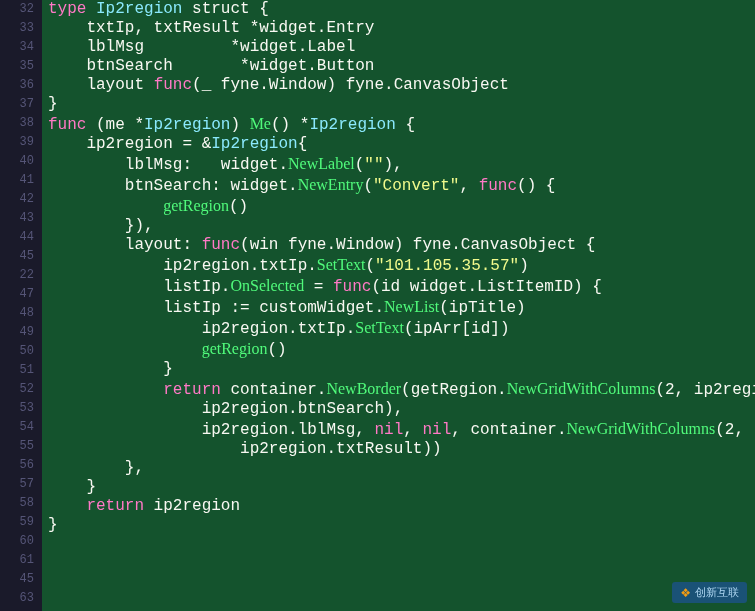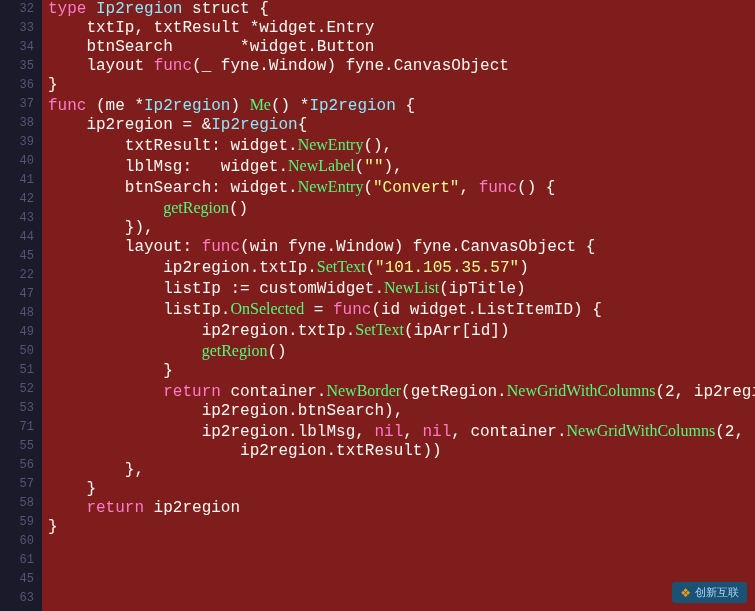--- a/index.html
+++ b/index.html
@@ -13,21 +13,21 @@
       height: 611px;
       background-color: #1e1e2e;
       font-family: 'Courier New', Courier, monospace;
       font-size: 13px;
       overflow: hidden;
     }
 
     .code-container {
       width: 755px;
       height: 611px;
-      background-color: #7f1d1d;
+      background-color: #14532d;
       display: flex;
       overflow: hidden;
       position: relative;
       justify-content: flex-end;
     }
 
     .line-numbers {
       width: 42px;
       min-width: 42px;
       background-color: #1a1a2a;
@@ -106,50 +106,50 @@
       <span class="line-number">44</span>
       <span class="line-number">45</span>
       <span class="line-number">22</span>
       <span class="line-number">47</span>
       <span class="line-number">48</span>
       <span class="line-number">49</span>
       <span class="line-number">50</span>
       <span class="line-number">51</span>
       <span class="line-number">52</span>
       <span class="line-number">53</span>
-      <span class="line-number">71</span>
+      <span class="line-number">54</span>
       <span class="line-number">55</span>
       <span class="line-number">56</span>
       <span class="line-number">57</span>
       <span class="line-number">58</span>
       <span class="line-number">59</span>
       <span class="line-number">60</span>
       <span class="line-number">61</span>
       <span class="line-number">45</span>
       <span class="line-number">63</span>
     </div>
   <div class="code-content" id="code-body">
       <span class="code-line"><span class="kw">type </span><span class="type-name">Ip2region</span><span class="plain"> struct {</span></span>
       <span class="code-line"><span class="plain">    txtIp, txtResult </span><span class="plain">*widget.Entry</span></span>
+      <span class="code-line"><span class="plain">    lblMsg         </span><span class="plain">*widget.Label</span></span>
       <span class="code-line"><span class="plain">    btnSearch       </span><span class="plain">*widget.Button</span></span>
       <span class="code-line"><span class="plain"></span></span>
       <span class="code-line"><span class="plain">    layout </span><span class="kw">func</span><span class="plain">(_ fyne.Window) fyne.CanvasObject</span></span>
       <span class="code-line"><span class="plain">}</span></span>
       <span class="code-line"><span class="plain"></span></span>
       <span class="code-line"><span class="kw">func</span><span class="plain"> (me *</span><span class="type-name">Ip2region</span><span class="plain">) </span><span class="fn">Me</span><span class="plain">() *</span><span class="type-name">Ip2region</span><span class="plain"> {</span></span>
       <span class="code-line"><span class="plain">    ip2region = &amp;</span><span class="type-name">Ip2region</span><span class="plain">{</span></span>
-      <span class="code-line"><span class="plain">        txtResult: widget.</span><span class="fn">NewEntry</span><span class="plain">(),</span></span>
       <span class="code-line"><span class="plain">        lblMsg:   widget.</span><span class="fn">NewLabel</span><span class="plain">(</span><span class="str">""</span><span class="plain">),</span></span>
       <span class="code-line"><span class="plain">        btnSearch: widget.</span><span class="fn">NewEntry</span><span class="plain">(</span><span class="str">"Convert"</span><span class="plain">, </span><span class="kw">func</span><span class="plain">() {</span></span>
       <span class="code-line"><span class="plain">            </span><span class="fn">getRegion</span><span class="plain">()</span></span>
       <span class="code-line"><span class="plain">        }),</span></span>
       <span class="code-line"><span class="plain">        layout: </span><span class="kw">func</span><span class="plain">(win fyne.Window) fyne.CanvasObject {</span></span>
       <span class="code-line"><span class="plain">            ip2region.txtIp.</span><span class="fn">SetText</span><span class="plain">(</span><span class="str">"101.105.35.57"</span><span class="plain">)</span></span>
+      <span class="code-line"><span class="plain">            listIp.</span><span class="fn">OnSelected</span><span class="plain"> = </span><span class="kw">func</span><span class="plain">(id widget.ListItemID) {</span></span>
       <span class="code-line"><span class="plain">            listIp := customWidget.</span><span class="fn">NewList</span><span class="plain">(ipTitle)</span></span>
-      <span class="code-line"><span class="plain">            listIp.</span><span class="fn">OnSelected</span><span class="plain"> = </span><span class="kw">func</span><span class="plain">(id widget.ListItemID) {</span></span>
       <span class="code-line"><span class="plain">                ip2region.txtIp.</span><span class="fn">SetText</span><span class="plain">(ipArr[id])</span></span>
       <span class="code-line"><span class="plain">                </span><span class="fn">getRegion</span><span class="plain">()</span></span>
       <span class="code-line"><span class="plain">            }</span></span>
       <span class="code-line"><span class="plain"></span></span>
       <span class="code-line"><span class="plain">            </span><span class="kw">return</span><span class="plain"> container.</span><span class="fn">NewBorder</span><span class="plain">(getRegion.</span><span class="fn">NewGridWithColumns</span><span class="plain">(2, ip2region.txtIp,</span></span>
       <span class="code-line"><span class="plain">                ip2region.btnSearch),</span></span>
       <span class="code-line"><span class="plain">                ip2region.lblMsg, </span><span class="kw">nil</span><span class="plain">, </span><span class="kw">nil</span><span class="plain">, container.</span><span class="fn">NewGridWithColumns</span><span class="plain">(2, listIp,</span></span>
       <span class="code-line"><span class="plain">                    ip2region.txtResult))</span></span>
       <span class="code-line"><span class="plain">        },</span></span>
       <span class="code-line"><span class="plain">    }</span></span>

